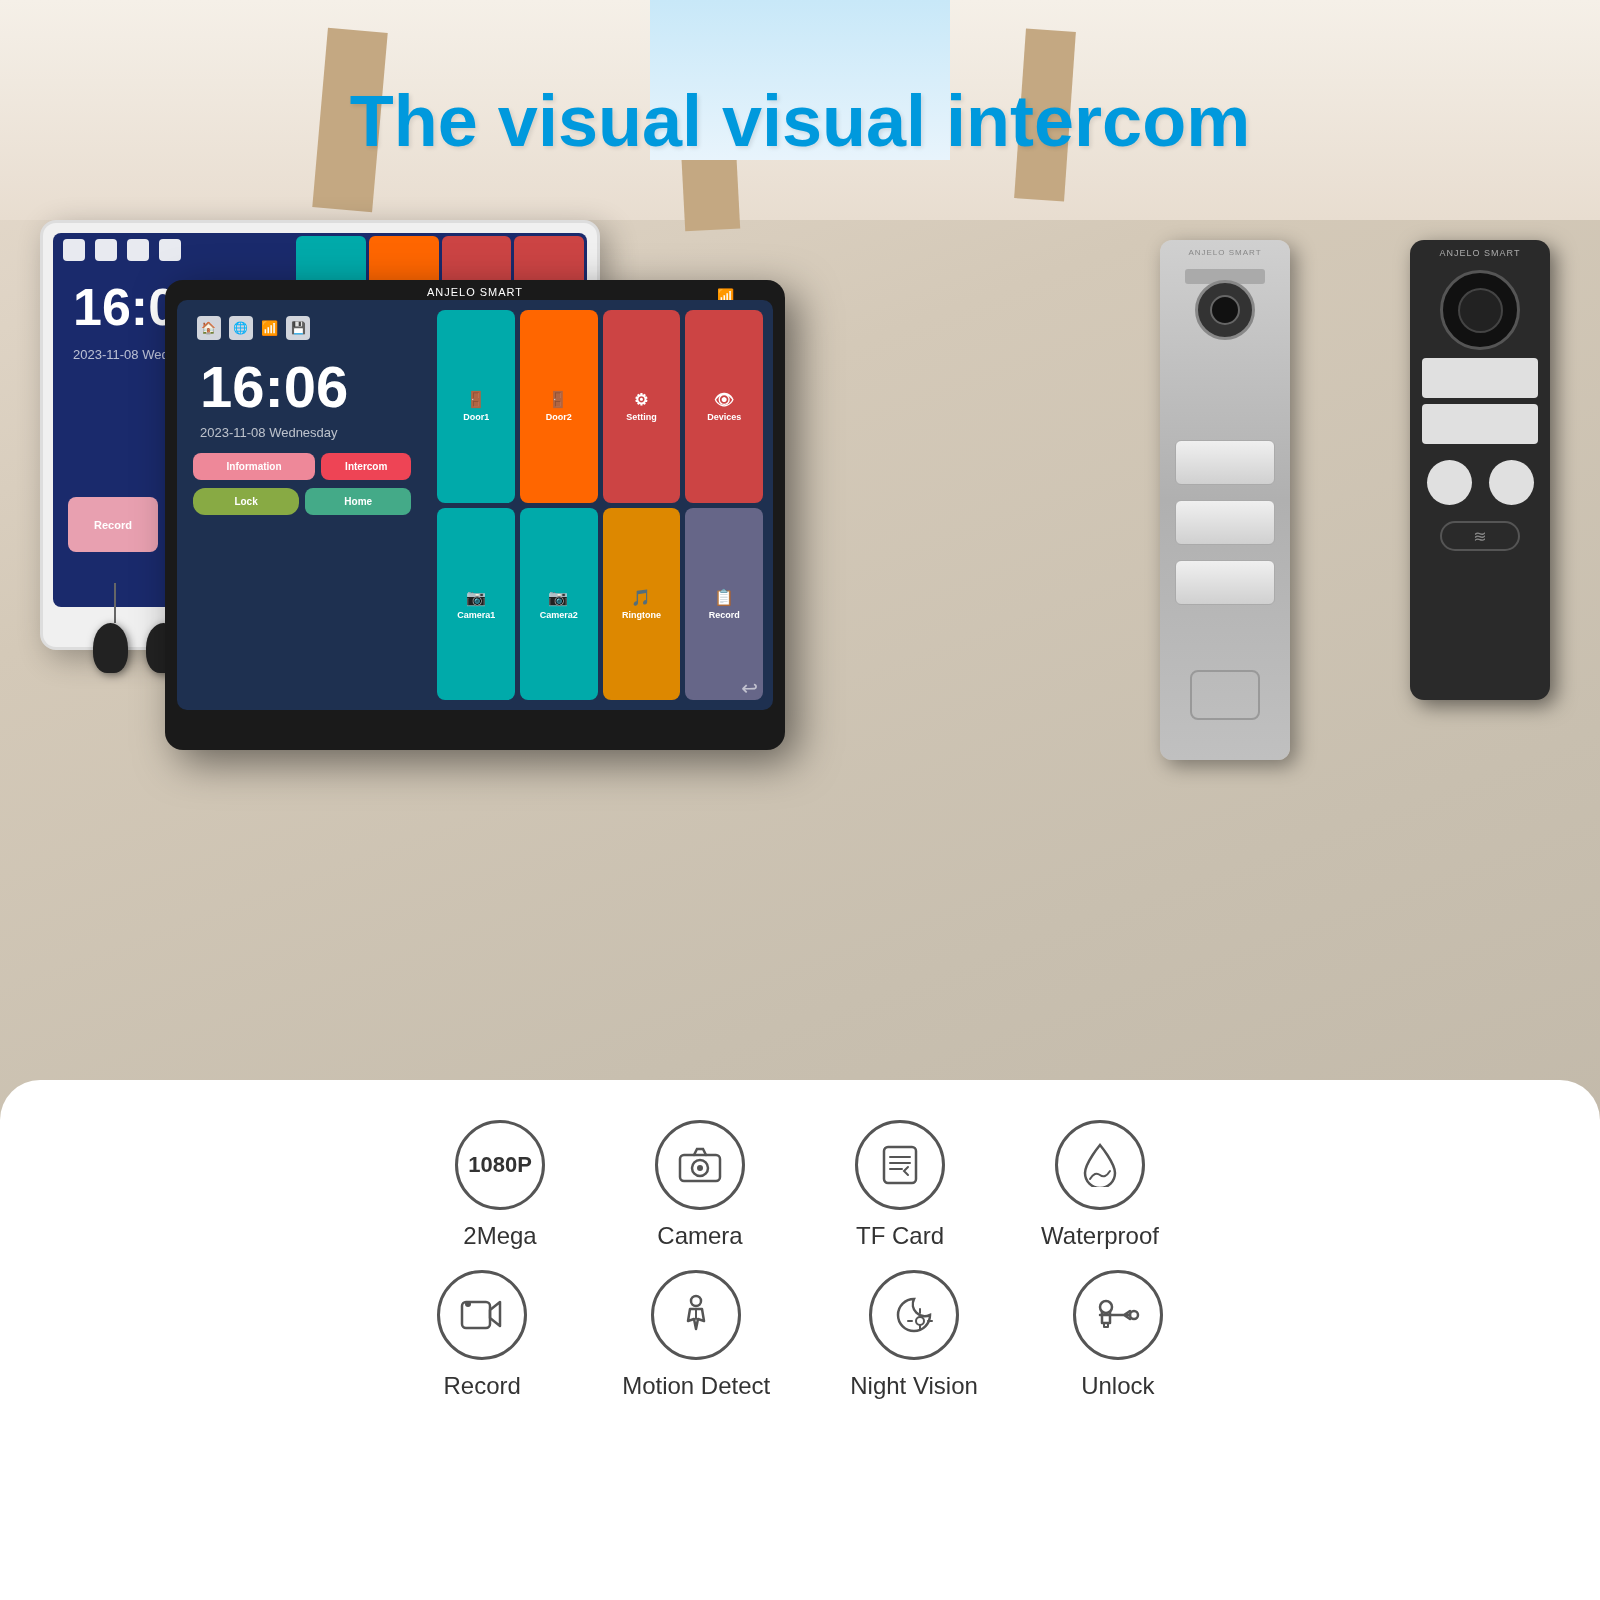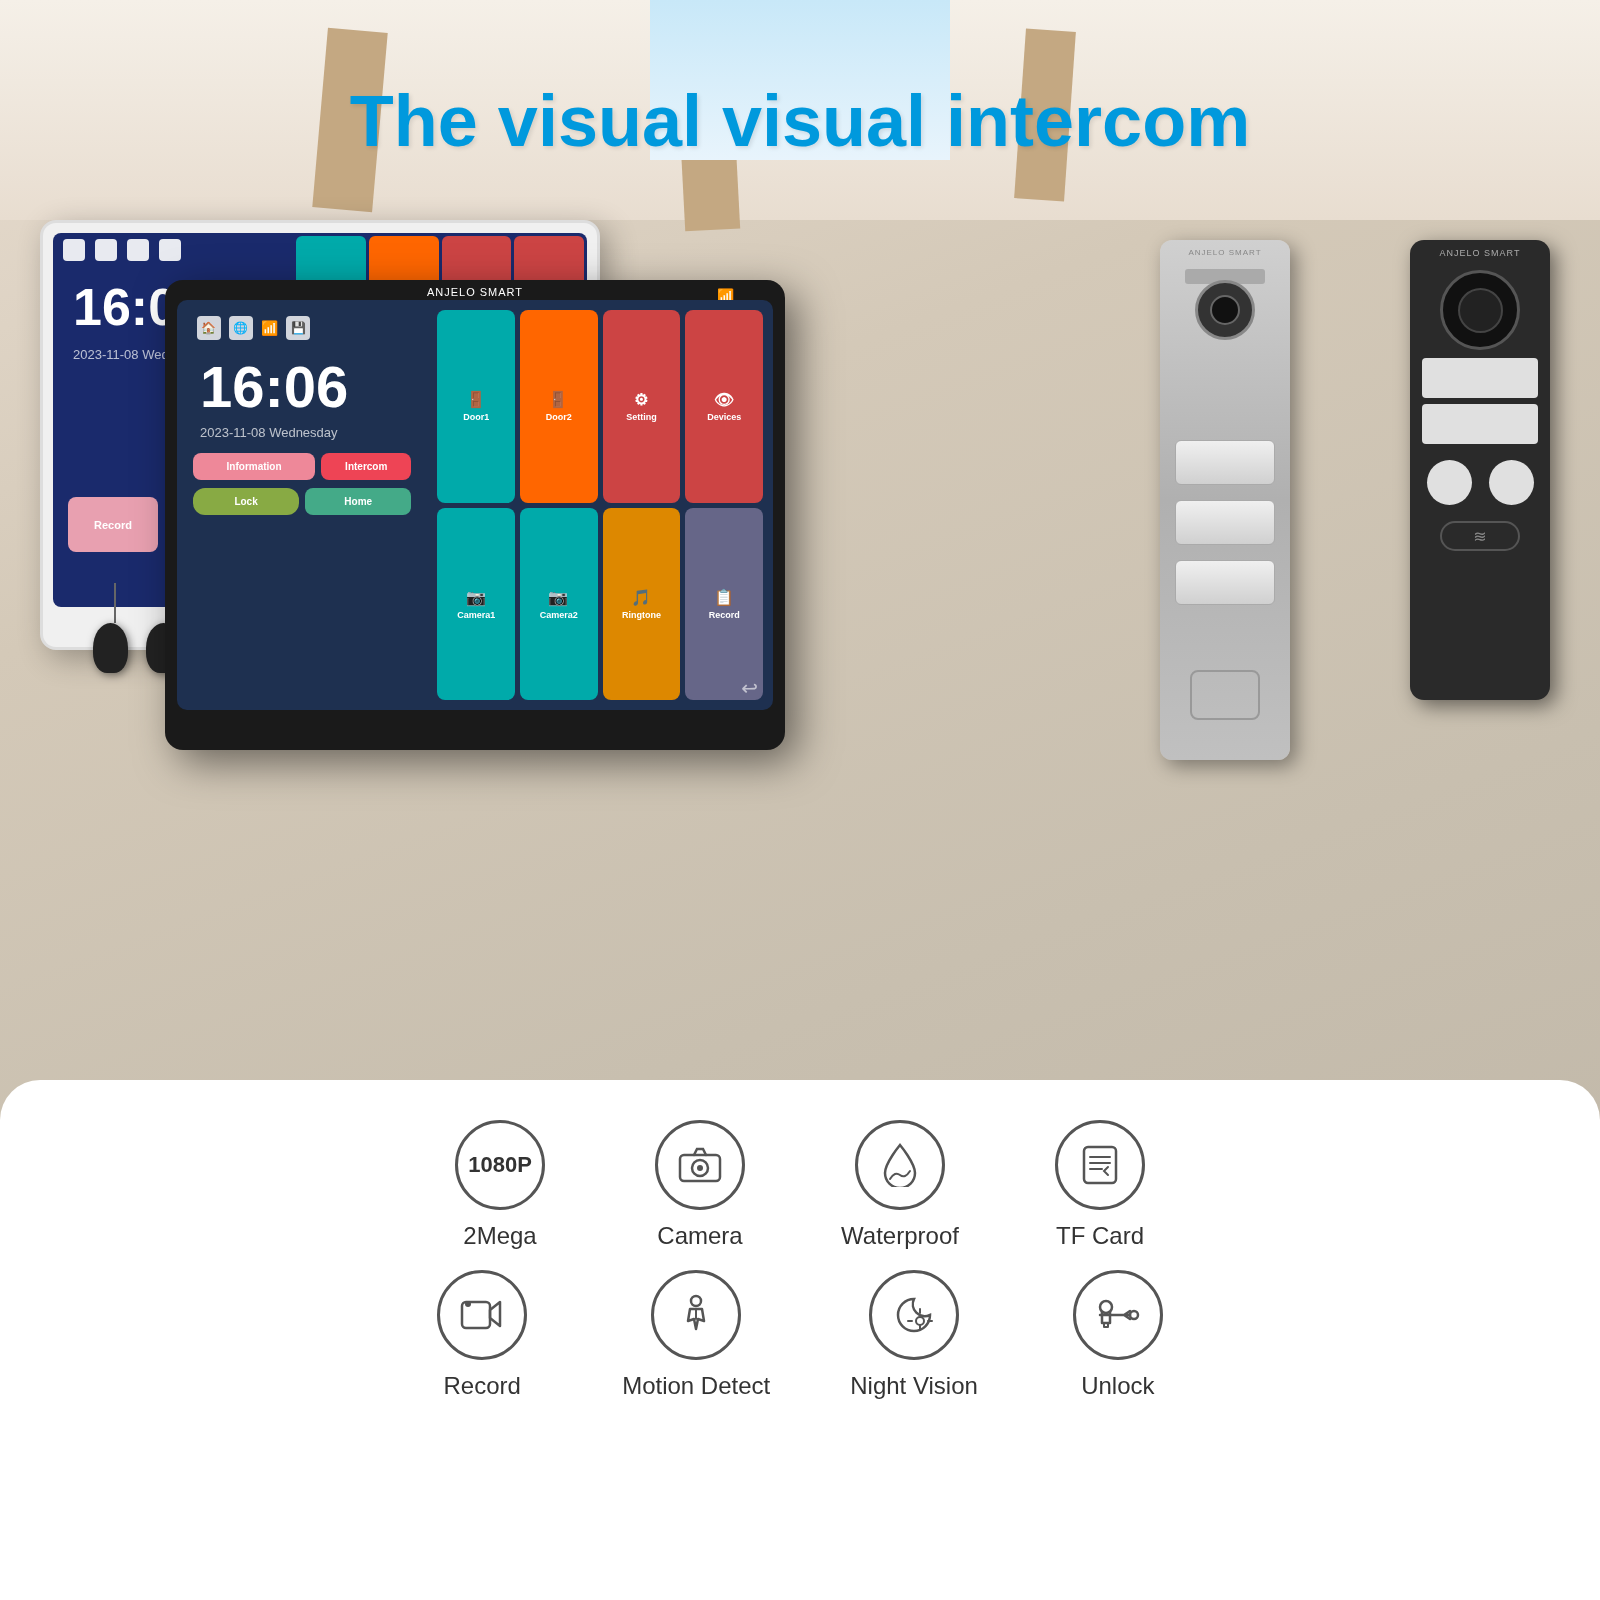--- a/index.html
+++ b/index.html
@@ -577,37 +577,37 @@
           <circle cx="22" cy="21" r="8" stroke="#555" stroke-width="2.5" fill="none"></circle>
           <path d="M16 8l3-6h6l3 6" stroke="#555" stroke-width="2.5" fill="none" stroke-linecap="round"></path>
           <circle cx="22" cy="21" r="3" fill="#555"></circle>
         </svg>
       </div>
       <span class="feature-label">Camera</span>
     </div>
 
     <div class="feature-item">
       <div class="feature-icon">
-        <svg width="38" height="44" viewBox="0 0 38 44" fill="none" xmlns="http://www.w3.org/2000/svg">
-          <path d="M19 2 C19 2 4 20 4 30 a15 15 0 0 0 30 0 C34 20 19 2 19 2Z" stroke="#555" stroke-width="2.5" fill="none"></path>
-          <path d="M9 36 Q14 28 19 32 Q24 36 29 28" stroke="#555" stroke-width="2" fill="none" stroke-linecap="round"></path>
-        </svg>
-      </div>
-      <span class="feature-label">Waterproof</span>
-    </div>
-
-    <div class="feature-item">
-      <div class="feature-icon">
         <svg width="40" height="44" viewBox="0 0 40 44" fill="none" xmlns="http://www.w3.org/2000/svg">
           <rect x="4" y="4" width="32" height="36" rx="4" stroke="#555" stroke-width="2.5" fill="none"></rect>
           <path d="M10 14h20M10 20h20M10 26h12" stroke="#555" stroke-width="2" stroke-linecap="round"></path>
           <path d="M28 32l-4-4 4-4" stroke="#555" stroke-width="2" stroke-linecap="round"></path>
         </svg>
       </div>
       <span class="feature-label">TF Card</span>
+    </div>
+
+    <div class="feature-item">
+      <div class="feature-icon">
+        <svg width="38" height="44" viewBox="0 0 38 44" fill="none" xmlns="http://www.w3.org/2000/svg">
+          <path d="M19 2 C19 2 4 20 4 30 a15 15 0 0 0 30 0 C34 20 19 2 19 2Z" stroke="#555" stroke-width="2.5" fill="none"></path>
+          <path d="M9 36 Q14 28 19 32 Q24 36 29 28" stroke="#555" stroke-width="2" fill="none" stroke-linecap="round"></path>
+        </svg>
+      </div>
+      <span class="feature-label">Waterproof</span>
     </div>
 
   </div>
 
   <div class="features-row">
 
     <div class="feature-item">
       <div class="feature-icon">
         <svg width="44" height="38" viewBox="0 0 44 38" fill="none" xmlns="http://www.w3.org/2000/svg">
           <rect x="2" y="6" width="28" height="26" rx="4" stroke="#555" stroke-width="2.5" fill="none"></rect>

